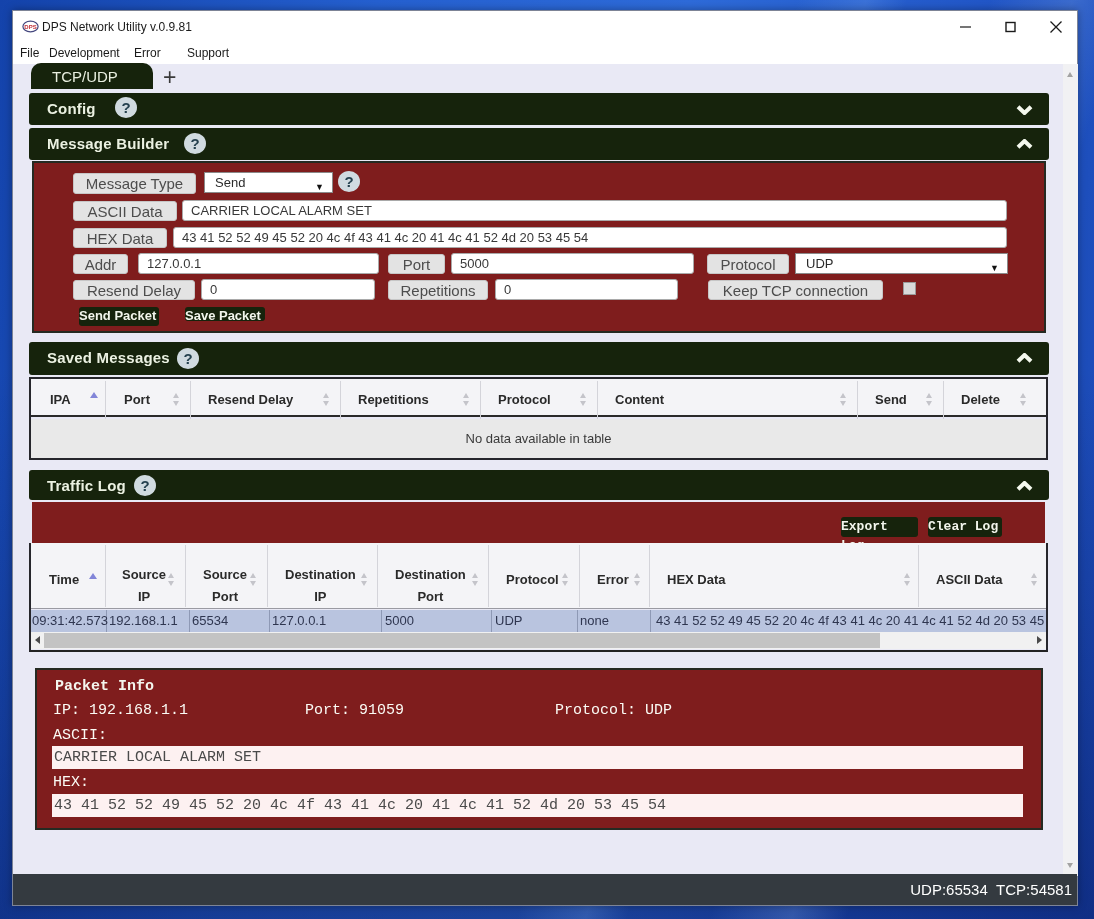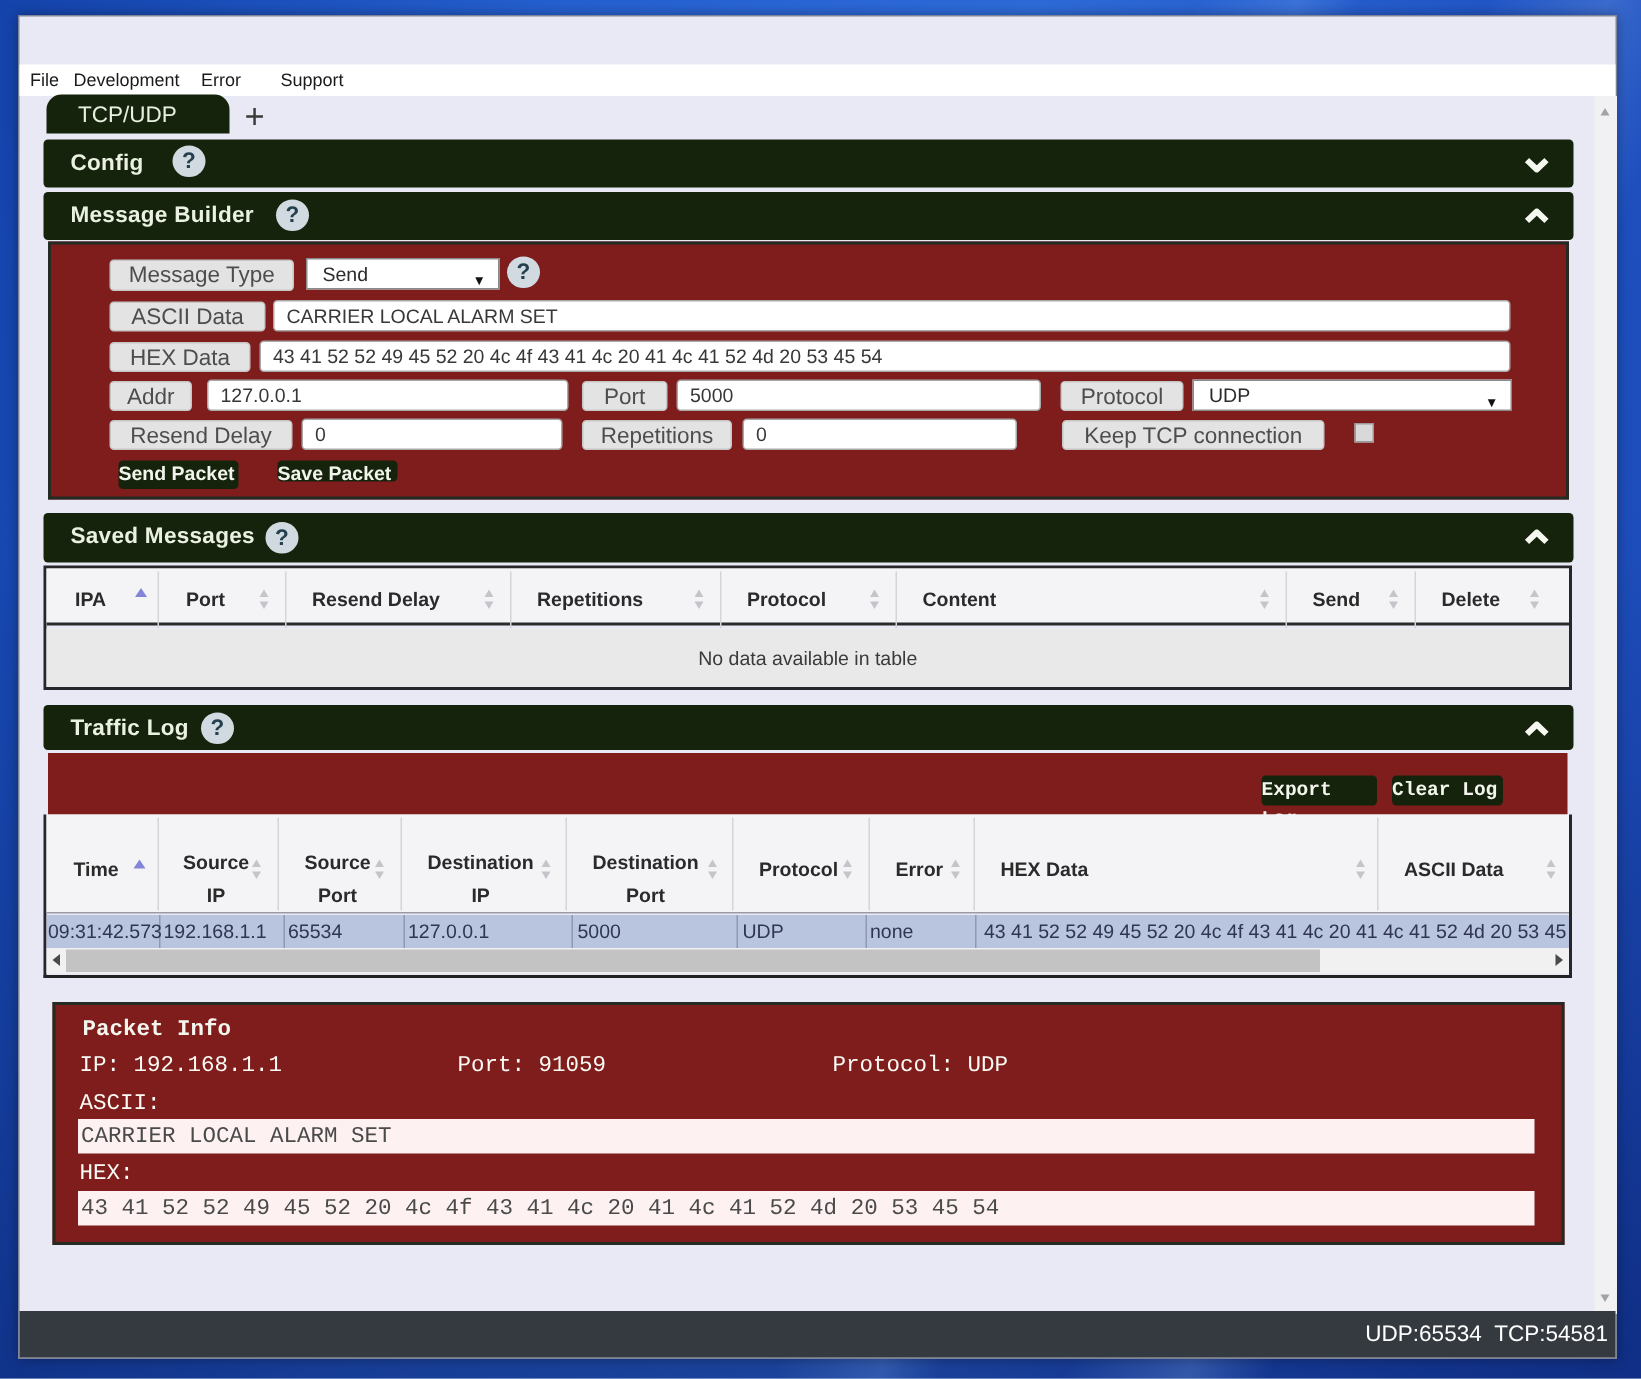--- a/index.html
+++ b/index.html
@@ -43,20 +43,36 @@
   .sorts { position:absolute; width:8px; height:12px; }
   .sorts .u { position:absolute; left:0; top:-3.5px; width:0; height:0; border:3.5px solid transparent; border-bottom:5px solid #c4c4ca; }
   .sorts .d { position:absolute; left:0; bottom:-3.5px; width:0; height:0; border:3.5px solid transparent; border-top:5px solid #c4c4ca; }
   .sortasc { position:absolute; width:0; height:0; border:4.5px solid transparent; border-bottom:6.5px solid #8285d8; }
   #statusbar { position:absolute; left:0; bottom:0; width:100%; height:31px; background:#343a40; color:#fff; font-size:15px; }
 </style>
 </head>
 <body>
 <div id="win">
 
+  <div id="titlebar">
+    <svg class="abs" style="left:9px;top:7px" width="17" height="17" viewBox="0 0 17 17">
+      <ellipse cx="8.5" cy="8.5" rx="7.6" ry="5.4" fill="none" stroke="#44477e" stroke-width="1.2"></ellipse>
+      <text x="8.5" y="11" font-size="6" font-weight="bold" fill="#c03038" text-anchor="middle" font-family="Liberation Sans">DPS</text>
+    </svg>
+    <div id="title-text">DPS Network Utility v.0.9.81</div>
+    <svg class="winbtn" style="left:930px" width="45" height="32">
+        <line x1="17" y1="16" x2="28" y2="16" stroke="#1a1a1a" stroke-width="1.2"></line>
+      </svg>
+    <svg class="winbtn" style="left:975px" width="45" height="32">
+        <rect x="18" y="11.5" width="9" height="9" fill="none" stroke="#1a1a1a" stroke-width="1.4"></rect>
+      </svg>
+    <svg class="winbtn" style="left:1020px" width="45" height="32">
+        <path d="M17.5 10.5 L28.5 21.5 M28.5 10.5 L17.5 21.5" stroke="#1a1a1a" stroke-width="1.3"></path>
+      </svg>
+  </div>
 
   <div id="menubar">
     <div class="menu-item" style="left:7px">File</div>
     <div class="menu-item" style="left:36px">Development</div>
     <div class="menu-item" style="left:121px">Error</div>
     <div class="menu-item" style="left:174px">Support</div>
   </div>
 
   <div class="abs dkg" style="left:18px;top:52px;width:122px;height:26px;border-radius:10px 10px 0 0;">
     <div class="abs" style="left:21px;top:5px;font-size:15px;">TCP/UDP</div>

